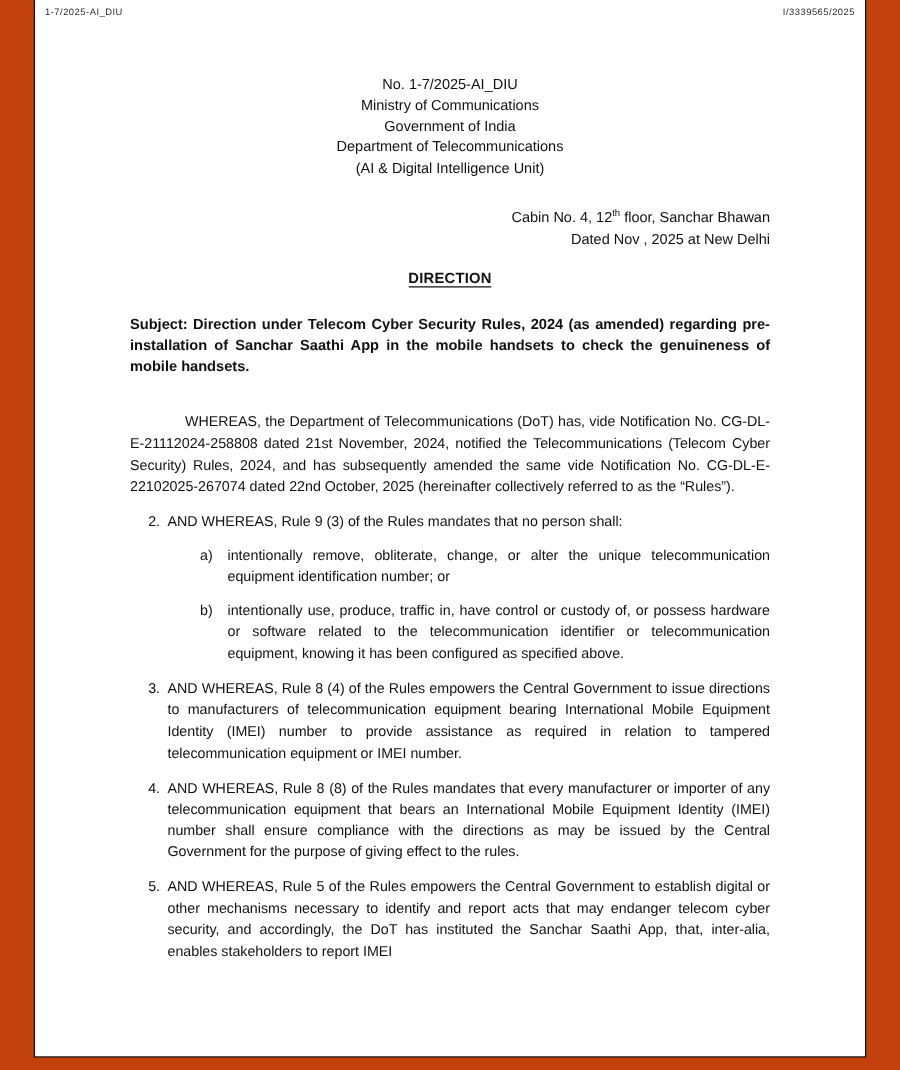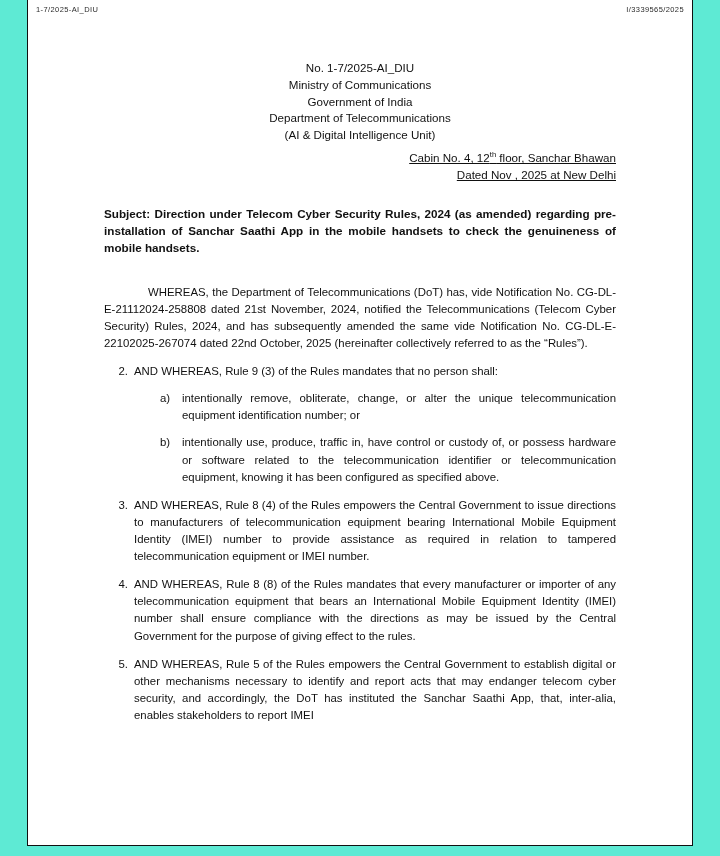--- a/index.html
+++ b/index.html
@@ -10,21 +10,21 @@
   body {
     width: 720px;
     height: 856px;
     overflow: hidden;
     font-family: "Liberation Sans", sans-serif;
   }
   .page-wrap {
     position: relative;
     width: 720px;
     height: 856px;
-    background: #5eead4;
+    background: #c2410c;
   }
   .sheet {
     position: absolute;
     left: 28px;
     top: 0;
     width: 664px;
     height: 845px;
     background: #ffffff;
     box-shadow: 0 0 0 1px #111;
     overflow: hidden;
@@ -66,26 +66,25 @@
   }
   .center-block {
     text-align: center;
     line-height: 1.45;
     font-size: 11.6px;
   }
   .center-block div {
     white-space: nowrap;
   }
   .cabin-block {
-    margin-top: 5px;
+    margin-top: 21px;
     text-align: right;
     font-size: 11.6px;
     line-height: 1.5;
     padding-right: 0px;
-    text-decoration: underline;
   }
   .cabin-block div { white-space: nowrap; }
   sup { font-size: 7.6px; vertical-align: super; }
   .direction-title {
     margin-top: 13px;
     text-align: center;
     font-weight: bold;
     font-size: 11.8px;
     letter-spacing: 0.2px;
   }
@@ -166,20 +165,21 @@
           <div>Government of India</div>
           <div>Department of Telecommunications</div>
           <div>(AI &amp; Digital Intelligence Unit)</div>
         </div>
 
         <div class="cabin-block">
           <div><span>Cabin No. 4, 12</span><sup>th</sup><span> floor, Sanchar Bhawan</span></div>
           <div>Dated Nov   , 2025 at New Delhi</div>
         </div>
 
+        <div class="direction-title"><span>DIRECTION</span></div>
 
         <div class="subject">Subject: Direction under Telecom Cyber Security Rules, 2024 (as amended) regarding pre-installation of Sanchar Saathi App in the mobile handsets to check the genuineness of mobile handsets.</div>
 
         <div class="para para-1">WHEREAS, the Department of Telecommunications (DoT) has, vide Notification No. CG-DL-E-21112024-258808 dated 21st November, 2024, notified the Telecommunications (Telecom Cyber Security) Rules, 2024, and has subsequently amended the same vide Notification No. CG-DL-E-22102025-267074 dated 22nd October, 2025 (hereinafter collectively referred to as the “Rules”).</div>
 
         <div class="numbered">
           <span class="num">2.</span>
           <span>AND WHEREAS, Rule 9 (3) of the Rules mandates that no person shall:</span>
         </div>
 

